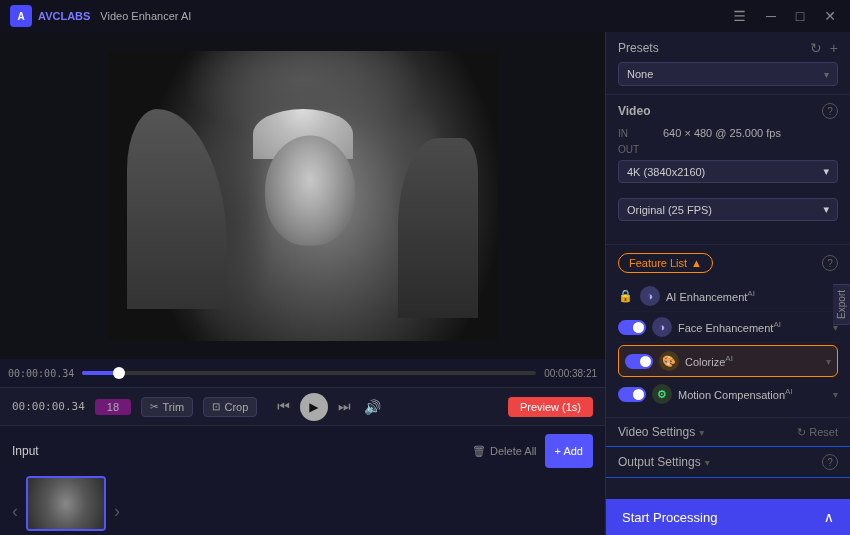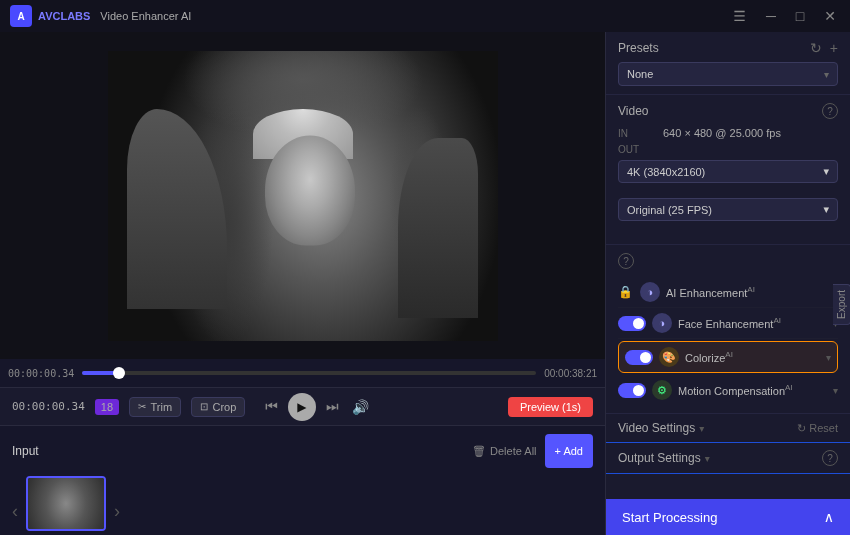--- a/index.html
+++ b/index.html
@@ -214,22 +214,22 @@
       border-top: 1px solid #2a2a3e;
     }
     .time-display {
       font-size: 11px;
       color: #aaa;
       font-family: monospace;
     }
     .frame-display {
       font-size: 11px;
       color: #aaa;
-      background: #6d28d9;
-      padding: 2px 6px;
+      background: #701a75;
+      padding: 2px 12px;
       border-radius: 3px;
     }
     .ctrl-btn {
       display: flex;
       align-items: center;
       gap: 4px;
       background: #2a2a3e;
       border: 1px solid #3a3a5e;
       color: #aaa;
       border-radius: 4px;
@@ -441,21 +441,21 @@
     }
     .video-section-header {
       display: flex;
       align-items: center;
       justify-content: space-between;
       margin-bottom: 8px;
     }
     .video-section-title {
       font-size: 12px;
       color: #aaa;
-      font-weight: 400;
+      font-weight: 700;
     }
     .info-row {
       display: flex;
       align-items: center;
       margin-bottom: 5px;
       gap: 20px;
     }
     .info-label {
       font-size: 10px;
       color: #666;
@@ -796,20 +796,24 @@
           <span>▾</span>
         </div>
         <div class="info-dropdown">
           <span>Original (25 FPS)</span>
           <span>▾</span>
         </div>
       </div>
 
       <div class="feature-list-section">
         <div class="feature-list-header">
+          <button class="feature-list-title-btn">
+            <span>Feature List</span>
+            <span>▲</span>
+          </button>
           <div class="help-icon">?</div>
         </div>
 
         <div class="feature-item">
           <div class="lock-icon-box">🔒</div>
           <div class="feature-icon purple">◑</div>
           <span class="feature-name">
             AI Enhancement<sup class="feature-superscript">AI</sup>
           </span>
           <span class="feature-chevron">▾</span>

